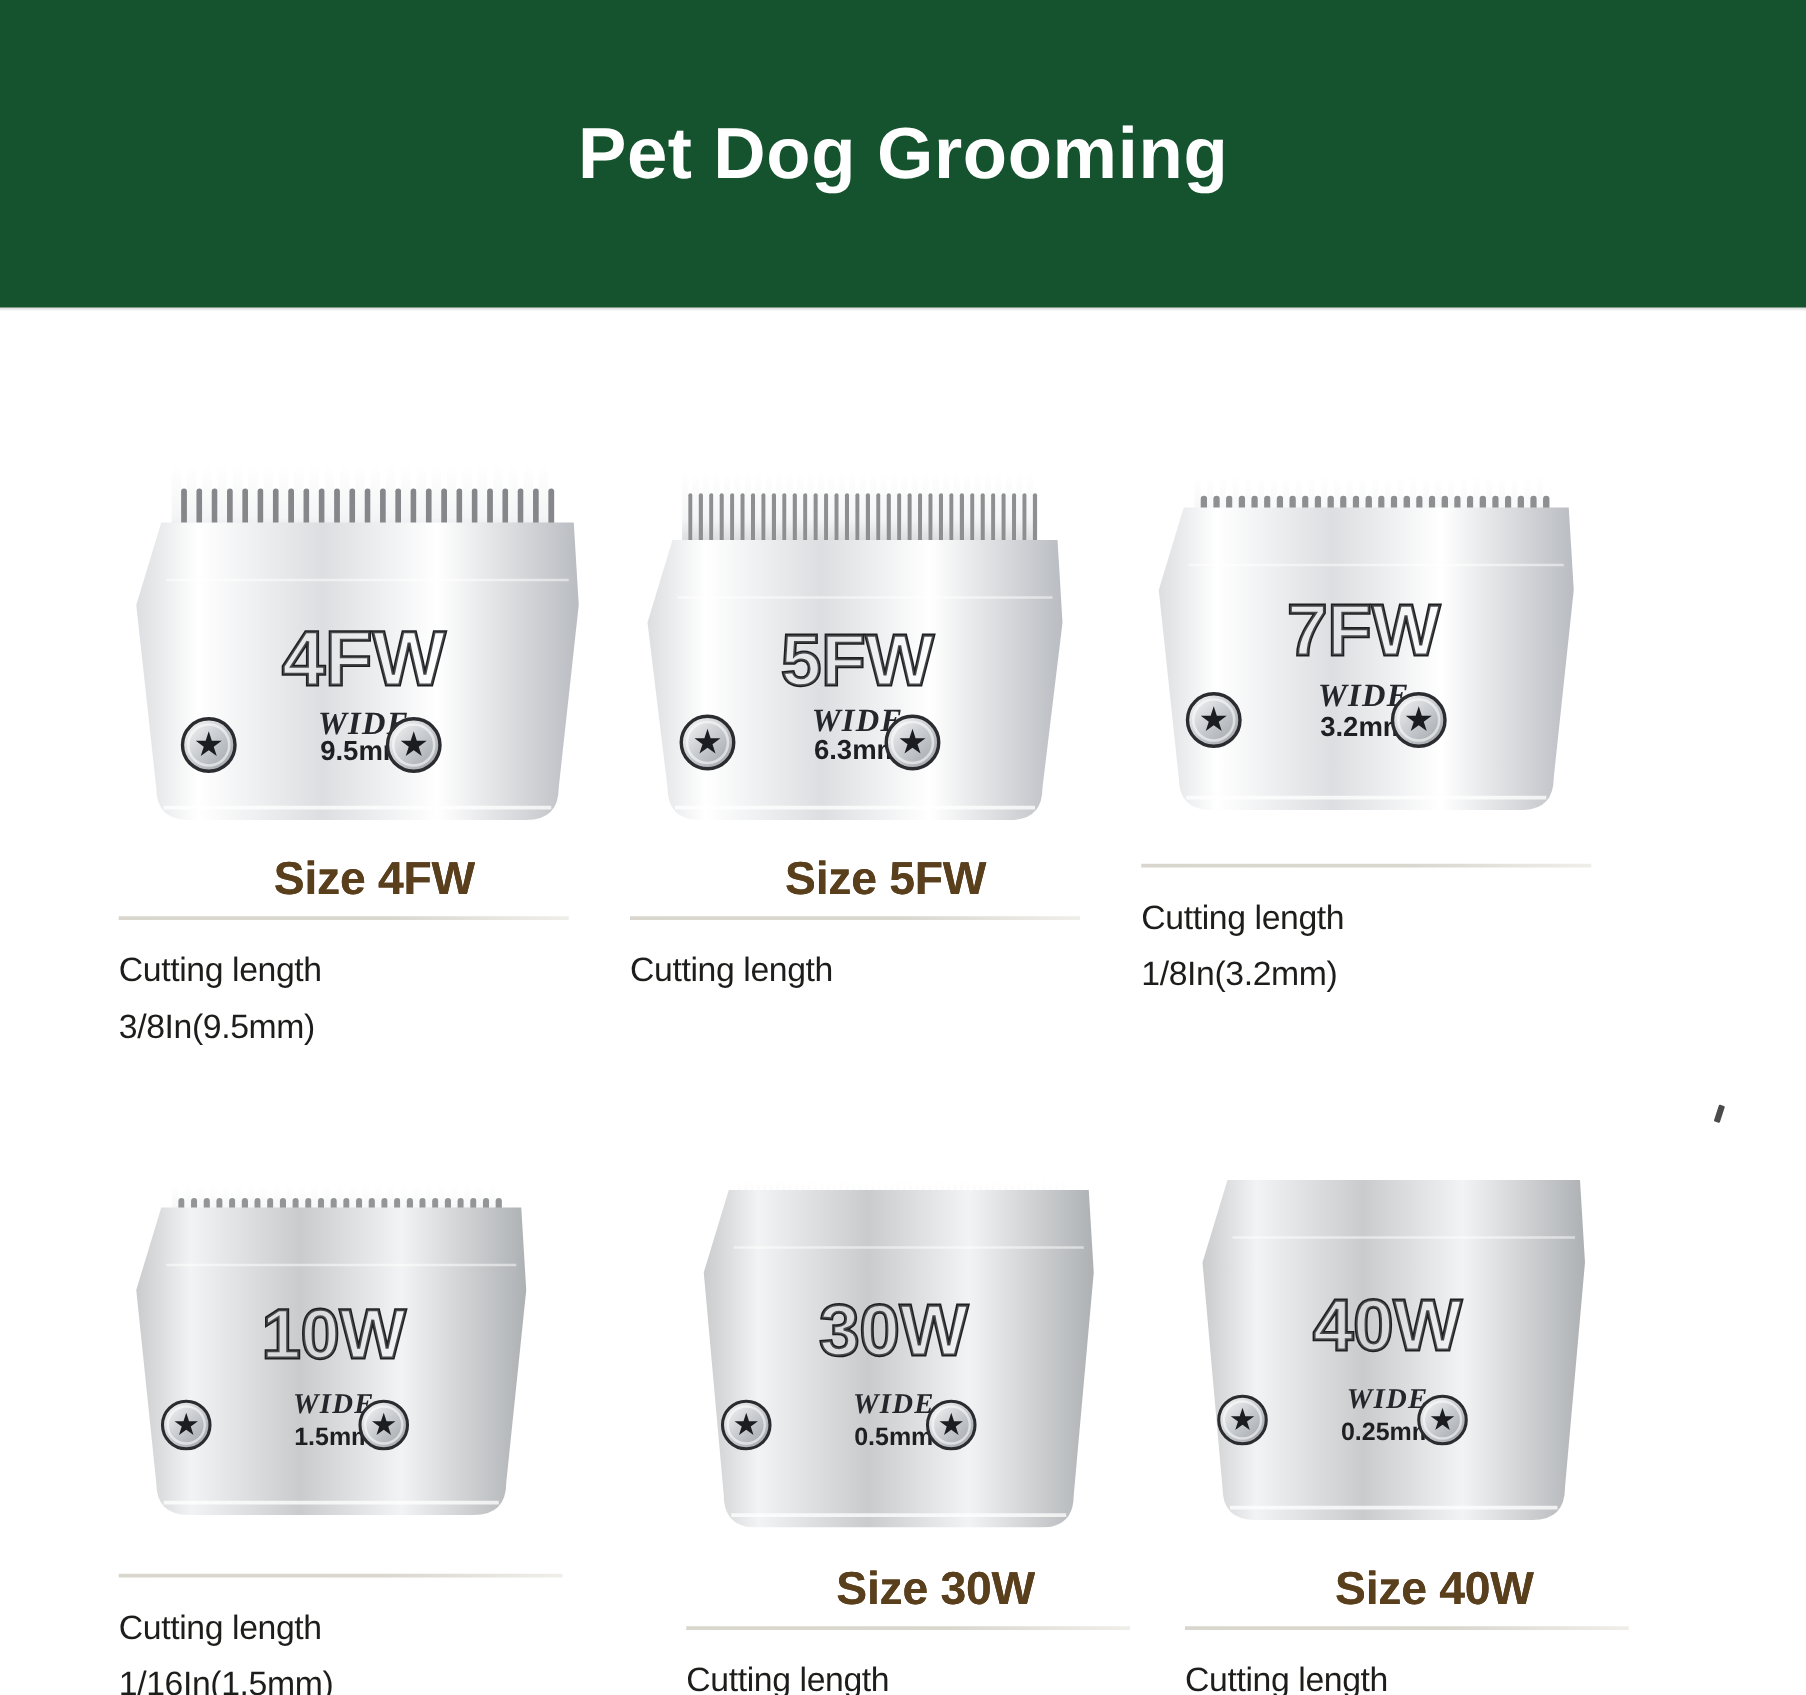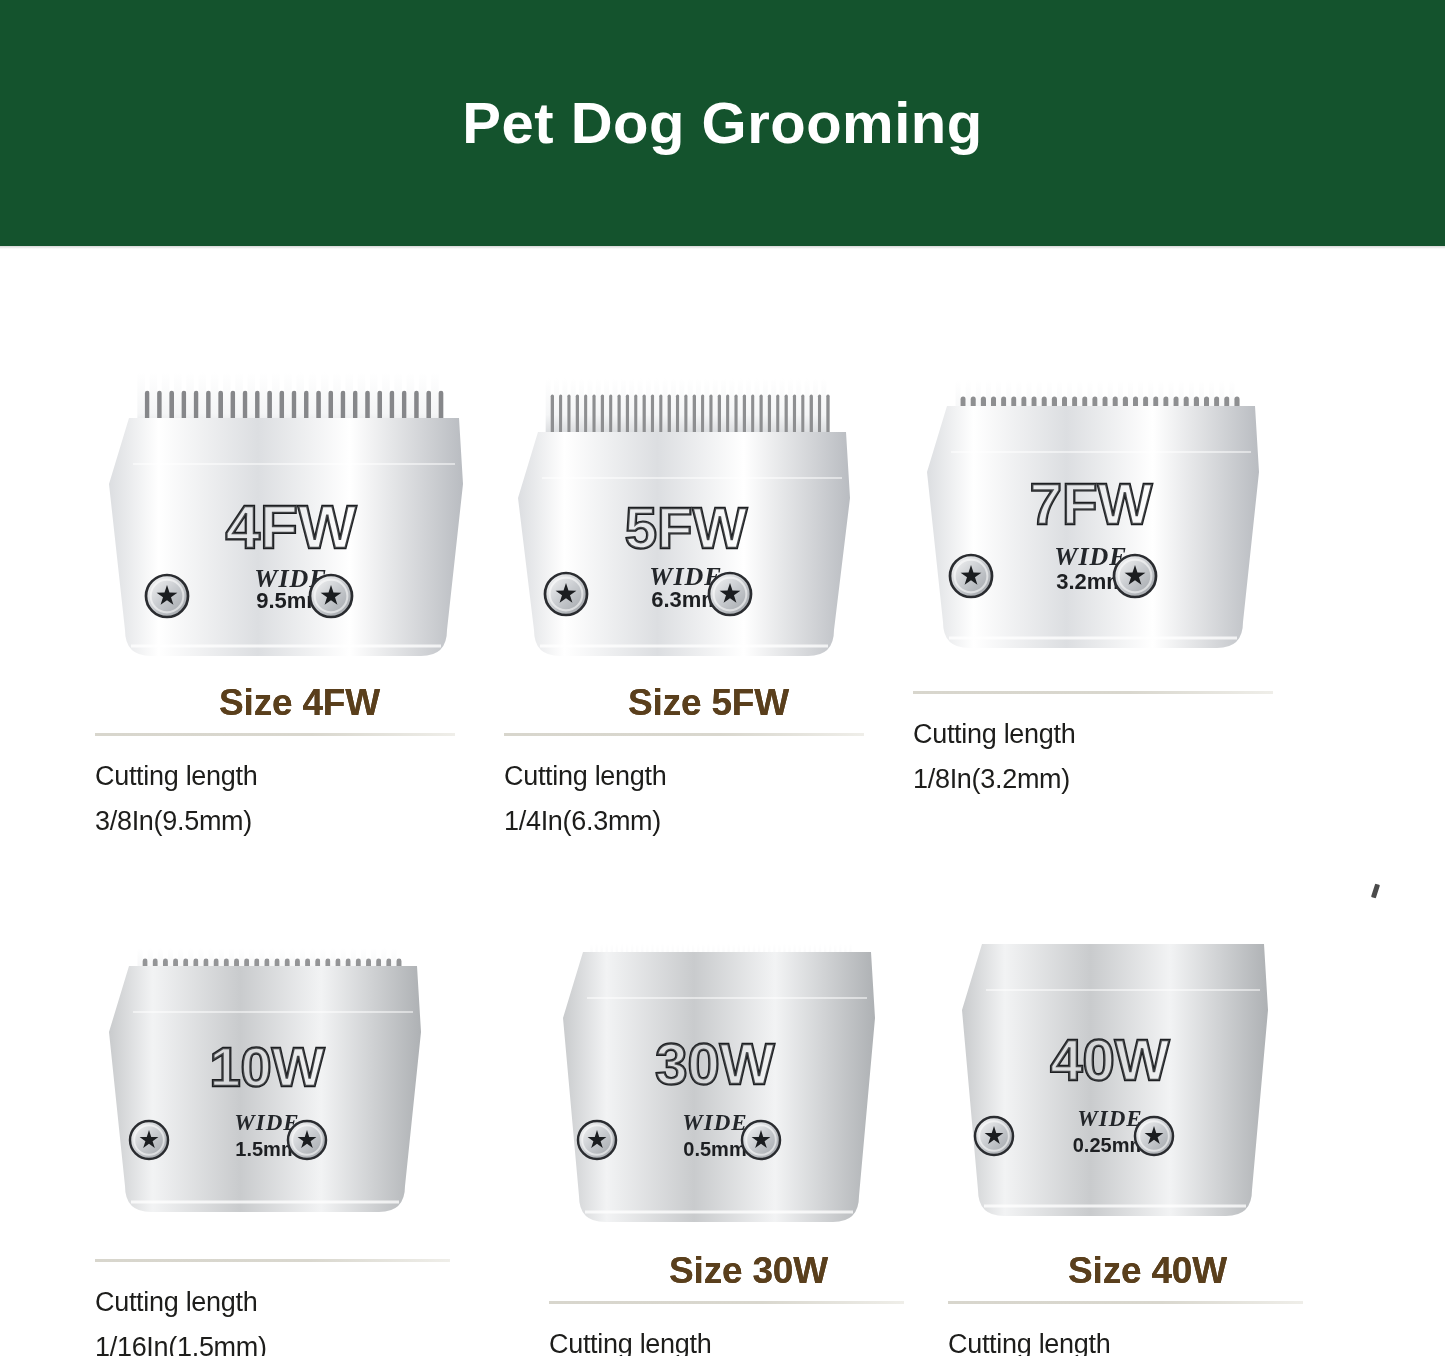--- a/index.html
+++ b/index.html
@@ -379,21 +379,20 @@
       <circle cx="226" cy="238" r="16.38" fill="none" stroke="#ffffff" stroke-width="2.10" opacity="0.55"></circle>
       <polygon points="226.00,227.08 228.47,234.60 236.39,234.63 229.99,239.30 232.42,246.83 226.00,242.20 219.58,246.83 222.01,239.30 215.61,234.63 223.53,234.60" fill="#1b1d20"></polygon>
     </g>
             </g>
 </svg>
         </div>
       <div class="caption">
         <div class="size-title">Size 5FW</div>
         <div class="rule"></div>
         <div class="cut-line first">Cutting length</div>
-        <div class="cut-line">1/4In(6.3mm)</div>
       </div>
     </div>
 
     <div class="cell c2">
       <div class="blade-wrap">
 <svg class="blade-svg" width="360" height="292" viewBox="0 0 360 292" xmlns="http://www.w3.org/2000/svg">
   <defs>
     <linearGradient id="bgb2" x1="0" y1="0" x2="1" y2="0">
       <stop offset="0%" stop-color="#dcdee1"></stop>
       <stop offset="14%" stop-color="#ffffff"></stop>

